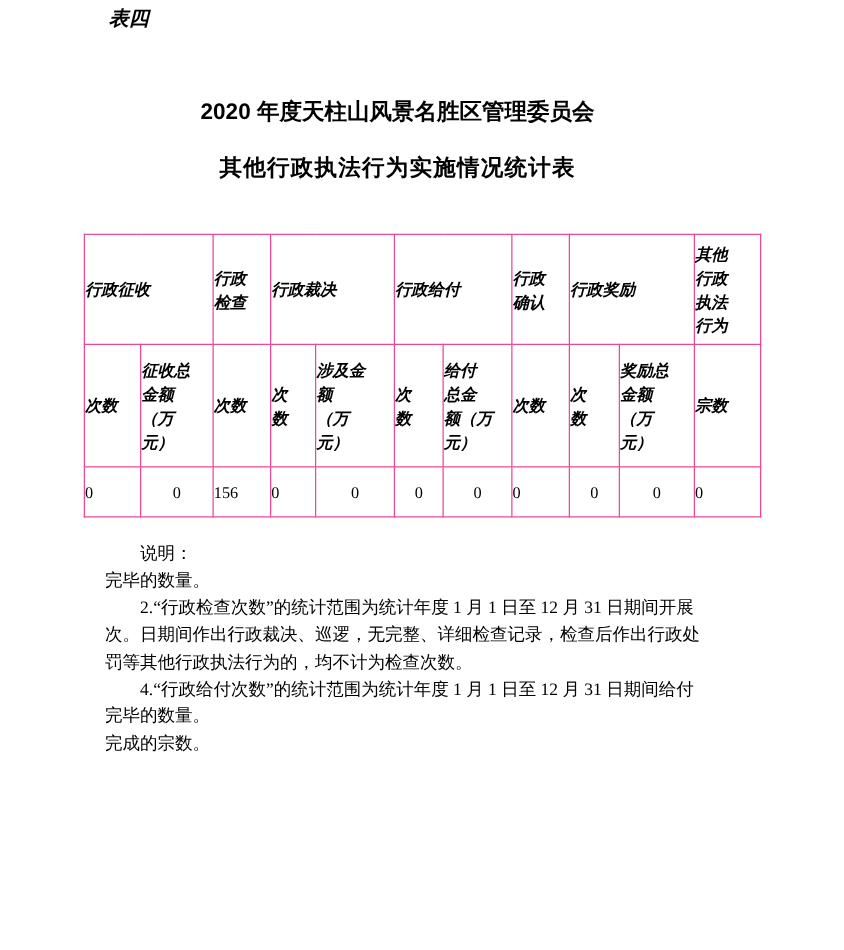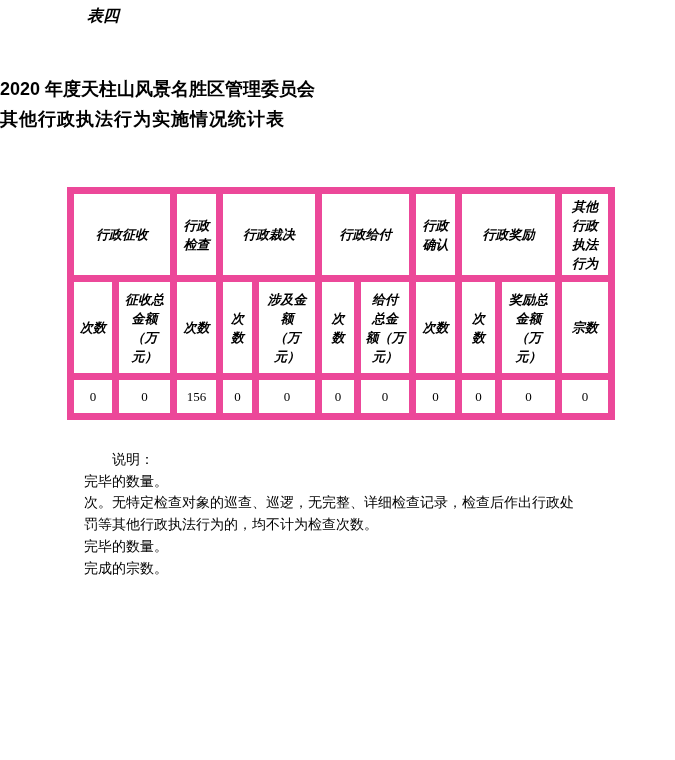--- a/index.html
+++ b/index.html
@@ -11,35 +11,35 @@
     color:#000;
     overflow:hidden;
   }
   .sheet-label{
     position:absolute;left:87px;top:6px;
     font-family:"Liberation Sans", sans-serif;
     font-weight:bold;font-size:16px;line-height:20px;font-style:italic;
   }
   .title-block{
     position:absolute;left:0;top:78px;width:636px;
+    text-align:center;
     font-family:"Liberation Sans", sans-serif;
     font-weight:bold;
   }
   .title-line1{font-size:18px;line-height:22px;}
-  .title-line2{font-size:18px;line-height:22px;margin-top:8px;letter-spacing:1px;}
+  .title-line2{font-size:18px;line-height:22px;margin-top:23px;letter-spacing:1px;}
 
   table.stats{
     position:absolute;left:67px;top:187px;
     border-collapse:collapse;table-layout:fixed;
     width:541px;
   }
   table.stats td{
-    border:7px solid #ec4899;
+    border:1px solid #ec4899;
     padding:0;
-    text-align:center;
     vertical-align:middle;
     overflow:hidden;
   }
   tr.group-row{height:88px;}
   tr.colhead-row{height:98px;}
   tr.value-row{height:40px;}
   .hdr{
     font-weight:bold;font-style:italic;
     font-size:13px;line-height:19px;
     white-space:pre-line;
@@ -49,21 +49,21 @@
     font-family:"Liberation Serif", serif;
   }
   td.a-l{text-align:left;padding-left:7px;}
   td.a-c{text-align:center;}
 
   .notes{
     position:absolute;left:84px;top:433px;width:514px;
     font-size:14px;line-height:21.7px;
   }
   .note-line{white-space:nowrap;}
-  .note-line.indent{padding-left:28px;margin-top:16px;}
+  .note-line.indent{padding-left:28px;}
 </style>
 </head>
 <body>
 
 <div class="sheet-label">表四</div>
 
 <div class="title-block">
   <div class="title-line1">2020 年度天柱山风景名胜区管理委员会</div>
   <div class="title-line2">其他行政执法行为实施情况统计表</div>
 </div>
@@ -137,17 +137,19 @@
     <td class="val a-c">0</td>
     <td class="val a-c">0</td>
     <td class="val a-l">0</td>
   </tr>
 </tbody>
   </table>
 
 <div class="notes">
   <div class="note-line indent">说明：</div>
   <div class="note-line">完毕的数量。</div>
-  <div class="note-line">次。无特定检查对象的巡查、巡逻，无完整、详细检查记录，检查后作出行政处</div>
+  <div class="note-line indent">2.“行政检查次数”的统计范围为统计年度 1 月 1 日至 12 月 31 日期间开展</div>
+  <div class="note-line">次。日期间作出行政裁决、巡逻，无完整、详细检查记录，检查后作出行政处</div>
   <div class="note-line">罚等其他行政执法行为的，均不计为检查次数。</div>
+  <div class="note-line indent">4.“行政给付次数”的统计范围为统计年度 1 月 1 日至 12 月 31 日期间给付</div>
   <div class="note-line">完毕的数量。</div>
   <div class="note-line">完成的宗数。</div>
 </div>
 
 </body></html>

